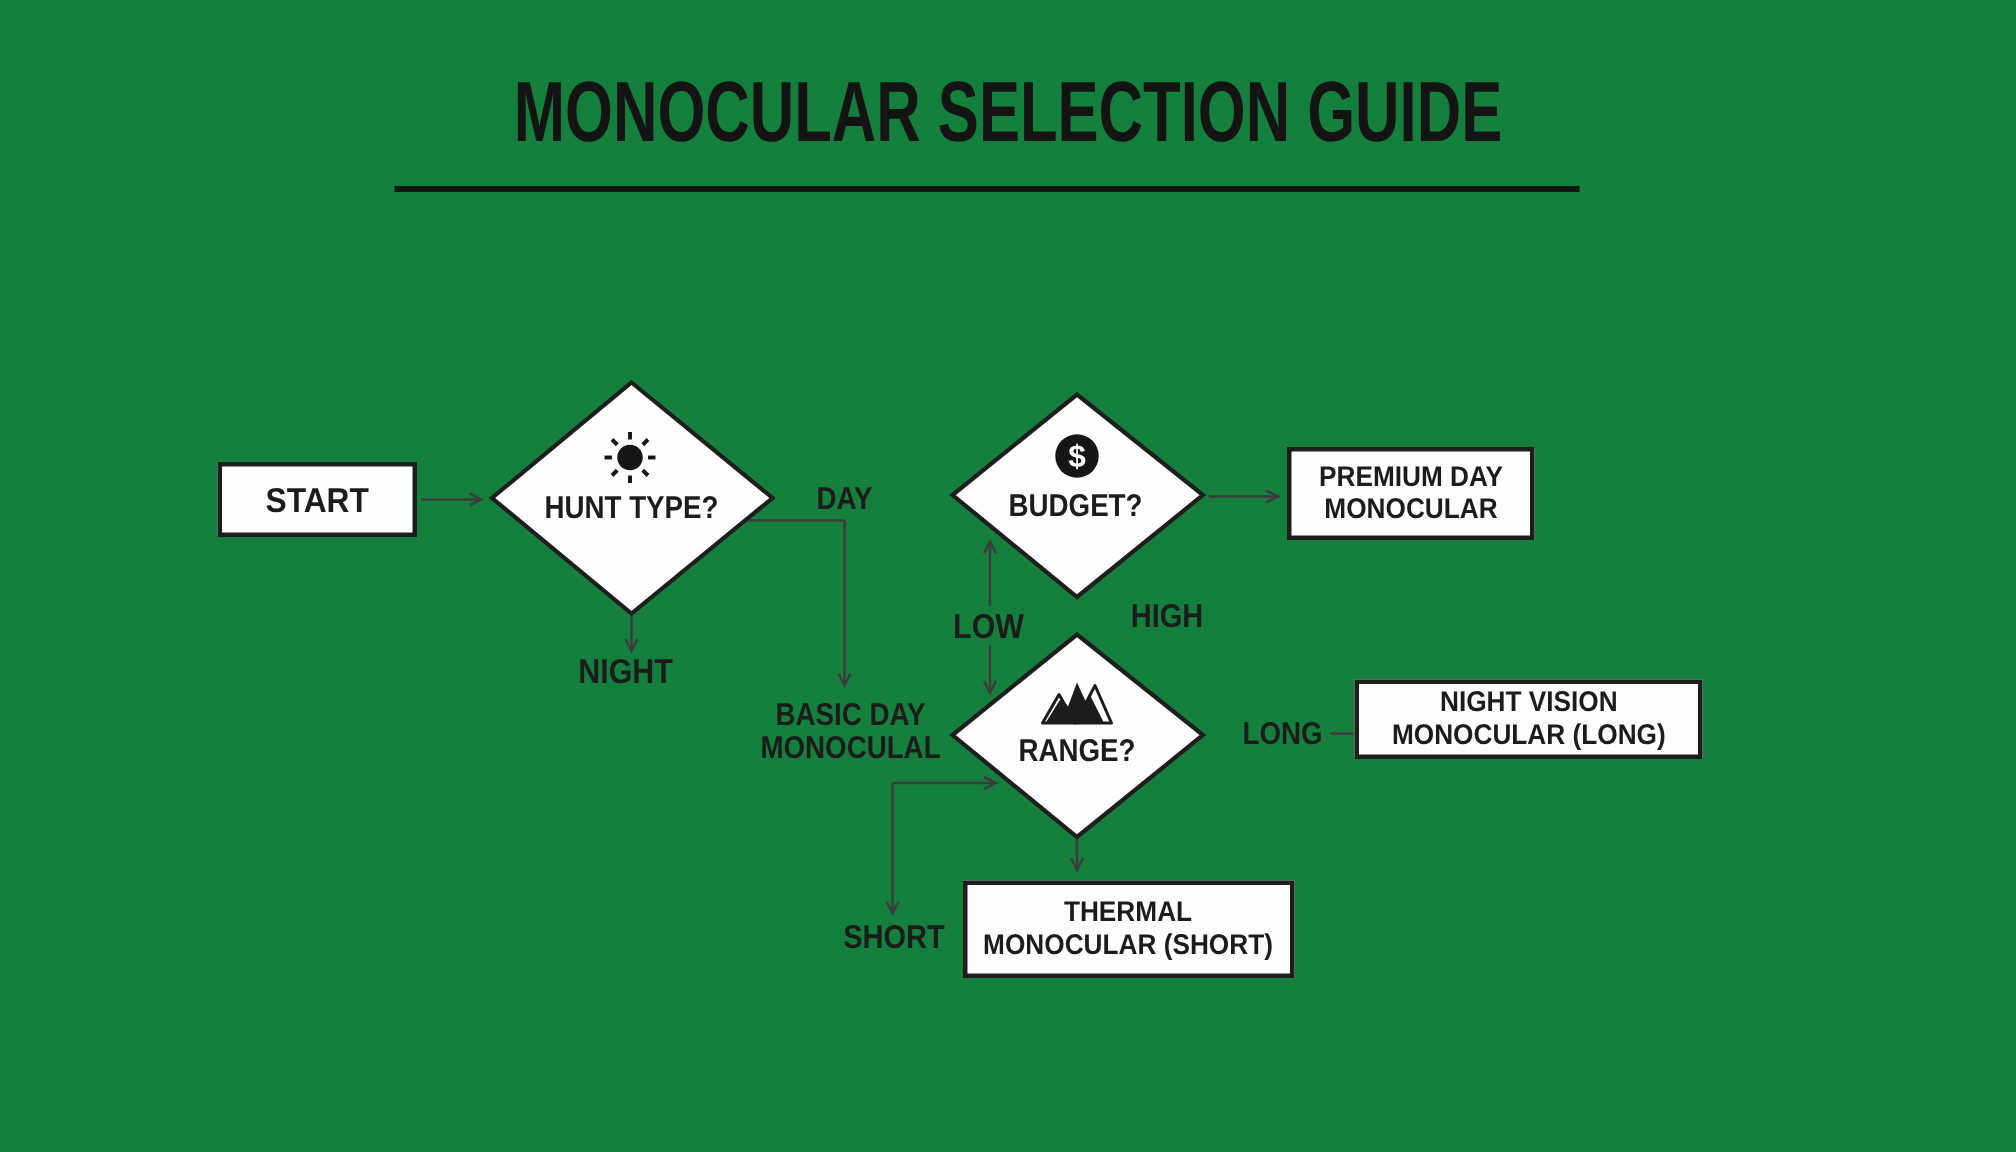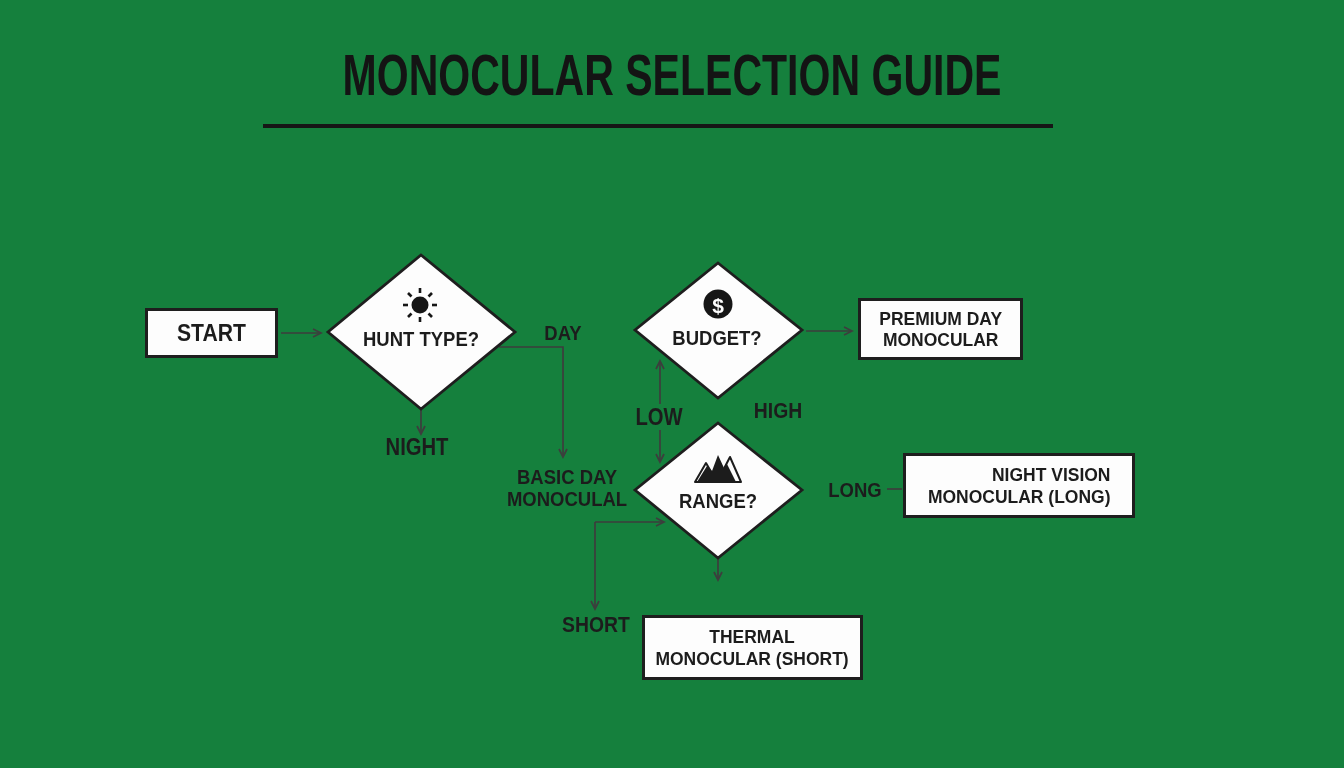--- a/index.html
+++ b/index.html
@@ -116,27 +116,27 @@
     <span>MONOCULAL</span>
   </div>
 
   <div class="node-box" style="left:858px; top:298px; width:165px; height:62px; font-size:19px; line-height:21px;">
     <div class="box-text">
       <span>PREMIUM DAY</span>
       <span>MONOCULAR</span>
     </div>
   </div>
 
-  <div class="node-box" style="left:903px; top:453px; width:232px; height:65px; font-size:19px; line-height:22px;text-align:right;">
+  <div class="node-box" style="left:903px; top:453px; width:232px; height:53px; font-size:19px; line-height:22px;">
     <div class="box-text">
       <span>NIGHT VISION</span>
       <span>MONOCULAR (LONG)</span>
     </div>
   </div>
 
-  <div class="node-box" style="left:642px; top:587px; width:221px; height:65px; font-size:19px; line-height:22px;margin-top:28px;">
+  <div class="node-box" style="left:642px; top:587px; width:221px; height:65px; font-size:19px; line-height:22px;">
     <div class="box-text">
       <span>THERMAL</span>
       <span>MONOCULAR (SHORT)</span>
     </div>
   </div>
 
 </div>
 
 </body></html>

